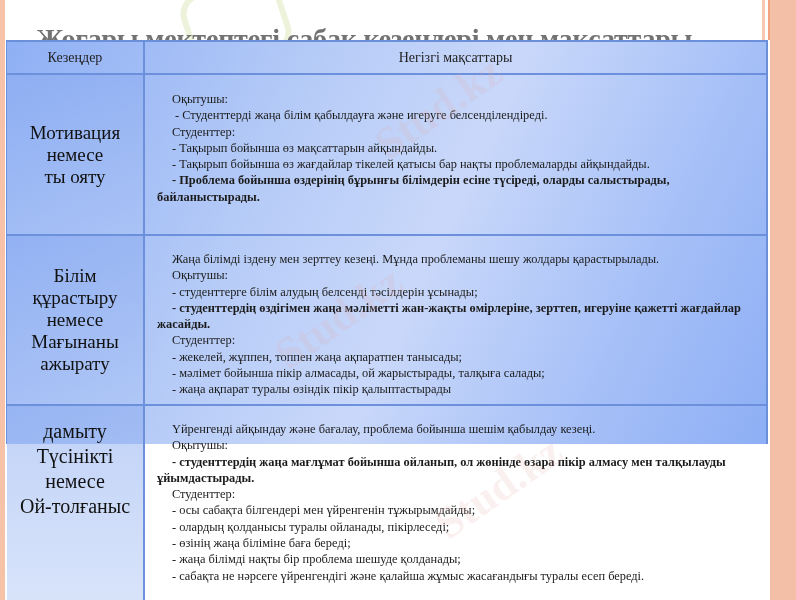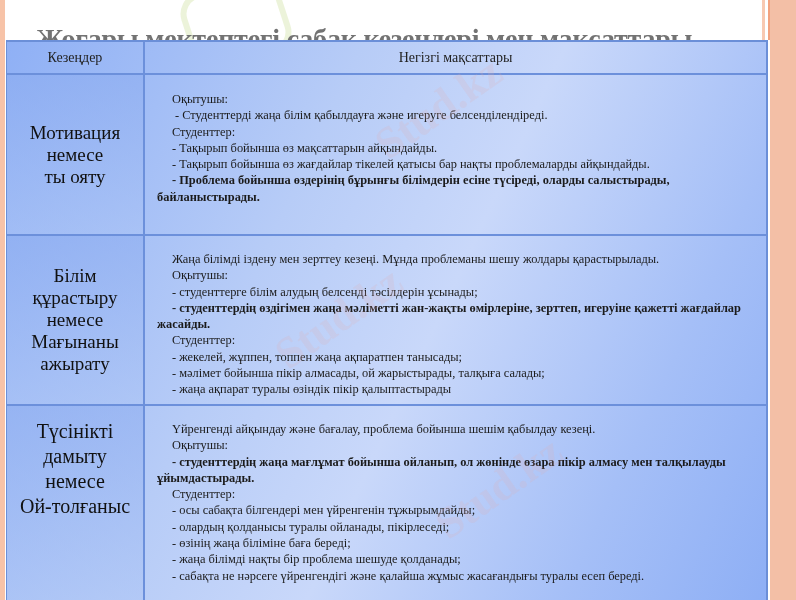--- a/index.html
+++ b/index.html
@@ -54,21 +54,21 @@
       position: absolute;
       left: 185px; top: -18px;
       width: 90px; height: 70px;
       border: 6px solid rgba(200, 220, 150, 0.35);
       border-radius: 22px;
       transform: rotate(-18deg);
     }
     .table {
       position: absolute;
       left: 6px; top: 40px;
-      width: 762px; height: 560px;
+      width: 762px; height: 404px;
       border-top: 2px solid #6b8fd8;
       border-left: 1px solid #6b8fd8;
       border-right: 2px solid #6b8fd8;
       box-sizing: border-box;
       background: linear-gradient(115deg, #8fb0f5 0%, #b7ccf7 35%, #c9d8fa 55%, #a5bff7 80%, #8eaff5 100%);
     }
     .row {
       position: absolute;
       left: 0;
       width: 100%;
@@ -209,22 +209,22 @@
         <span class="ln">- жекелей, жұппен, топпен жаңа ақпаратпен танысады;</span>
         <span class="ln">- мәлімет бойынша пікір алмасады, ой жарыстырады, талқыға салады;</span>
         <span class="ln">- жаңа ақпарат туралы өзіндік пікір қалыптастырады</span>
       </div>
     </div>
   </div>
 
   <div class="row r3">
     <div class="stage-cell">
       <div class="stage-text" style="margin-top:-70px;">
+        <div>дамыту</div>
         <div>Түсінікті</div>
-        <div>дамыту</div>
         <div>немесе</div>
         <div>Ой-толғаныс</div>
       </div>
     </div>
     <div class="col-sep"></div>
     <div class="goal-cell">
       <div class="goal-text">
         <span class="ln">Үйренгенді айқындау және бағалау, проблема бойынша шешім қабылдау кезеңі.</span>
         <span class="ln">Оқытушы:</span>
         <span class="ln wrap">- студенттердің жаңа мағлұмат бойынша ойланып, ол жөнінде өзара пікір алмасу мен талқылауды ұйымдастырады.</span>

